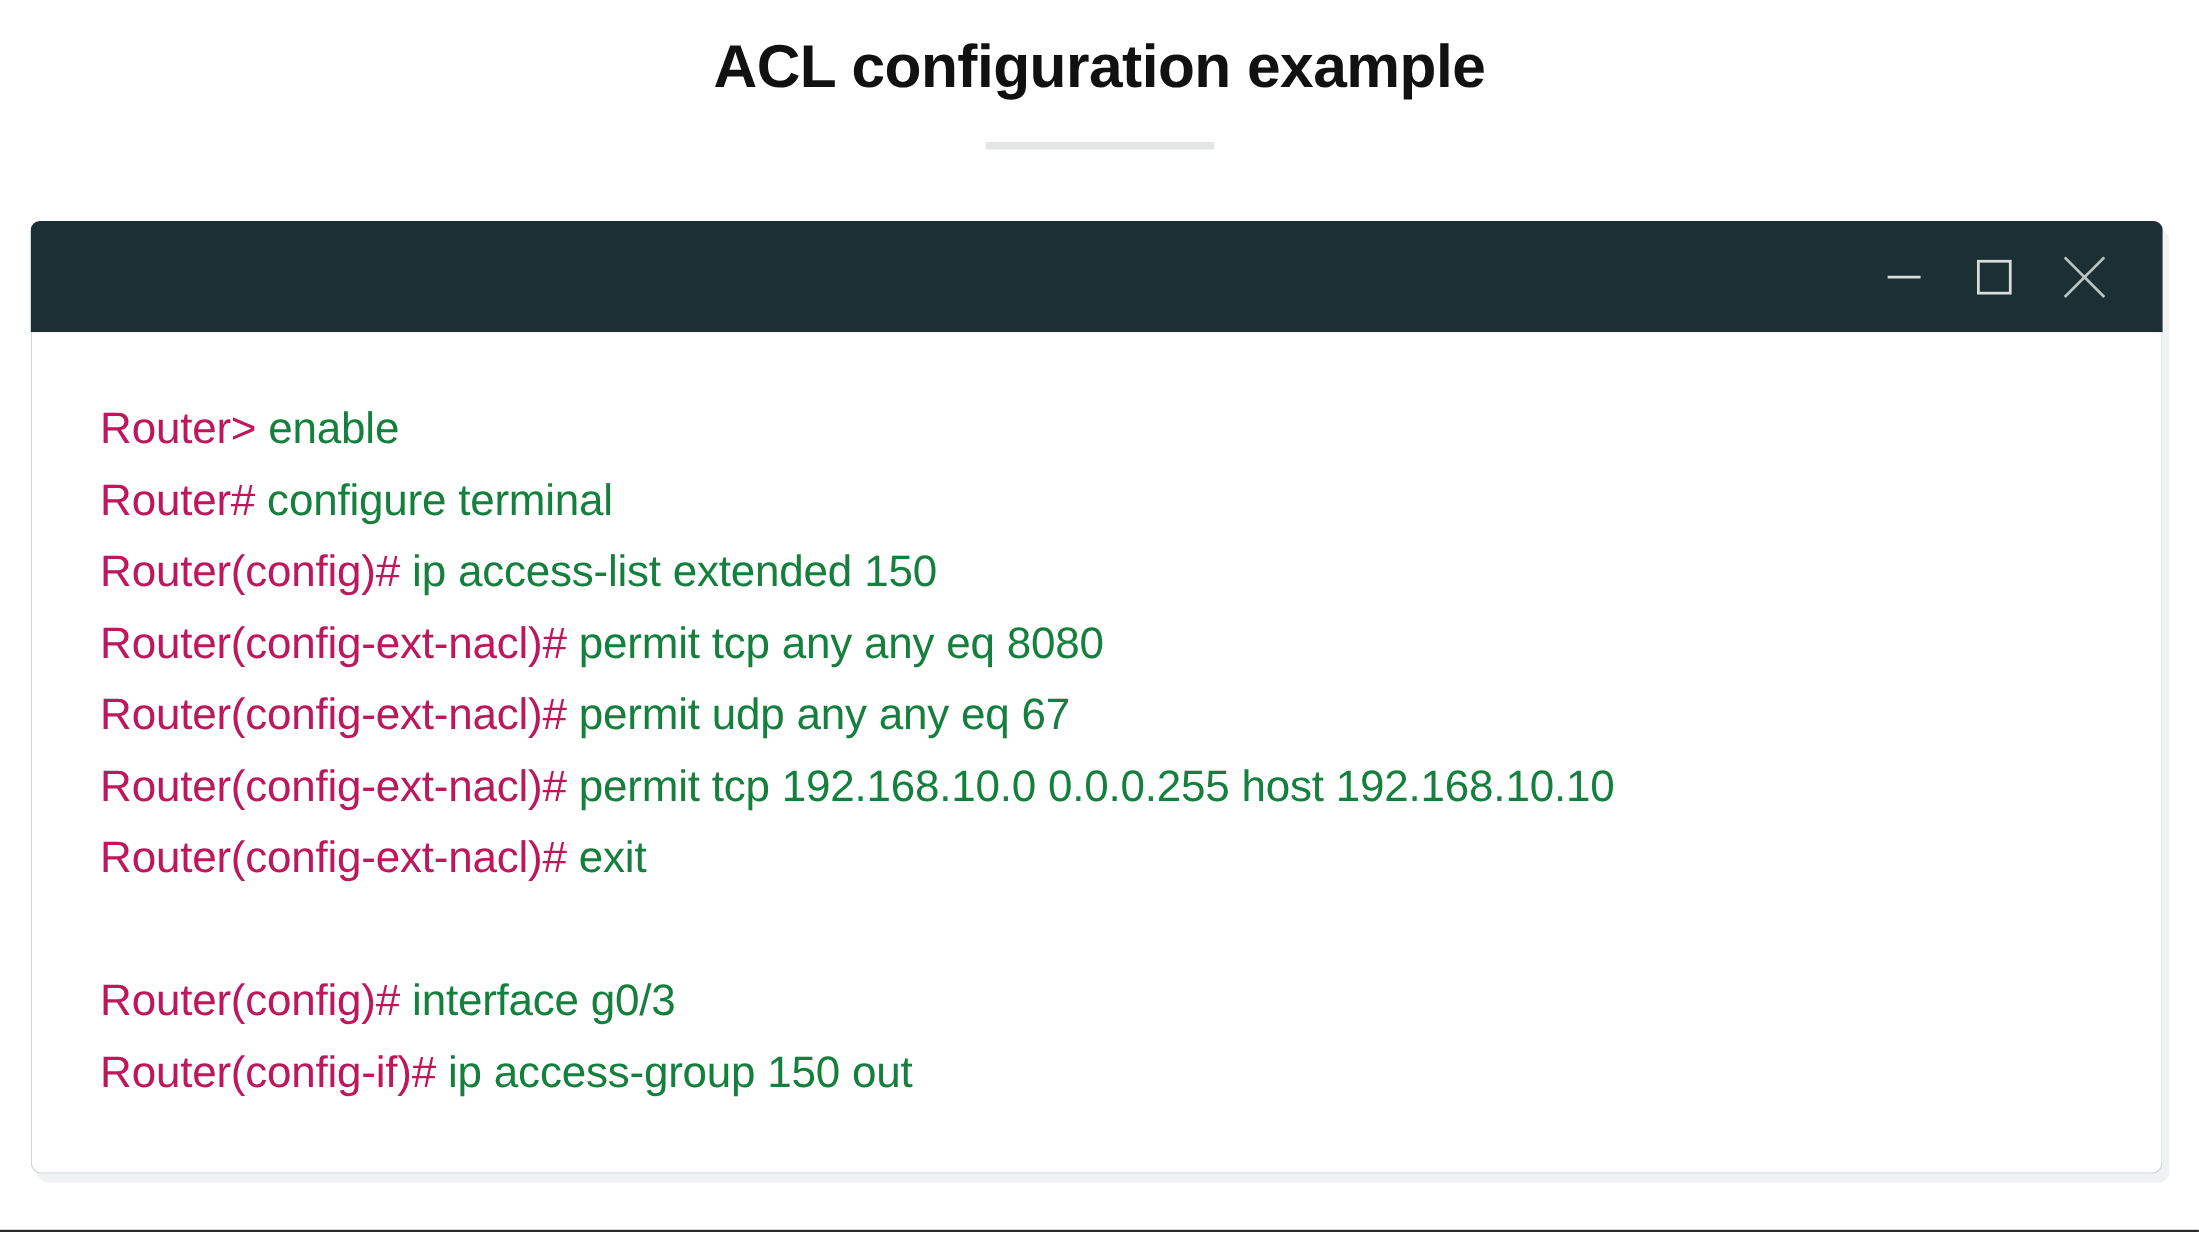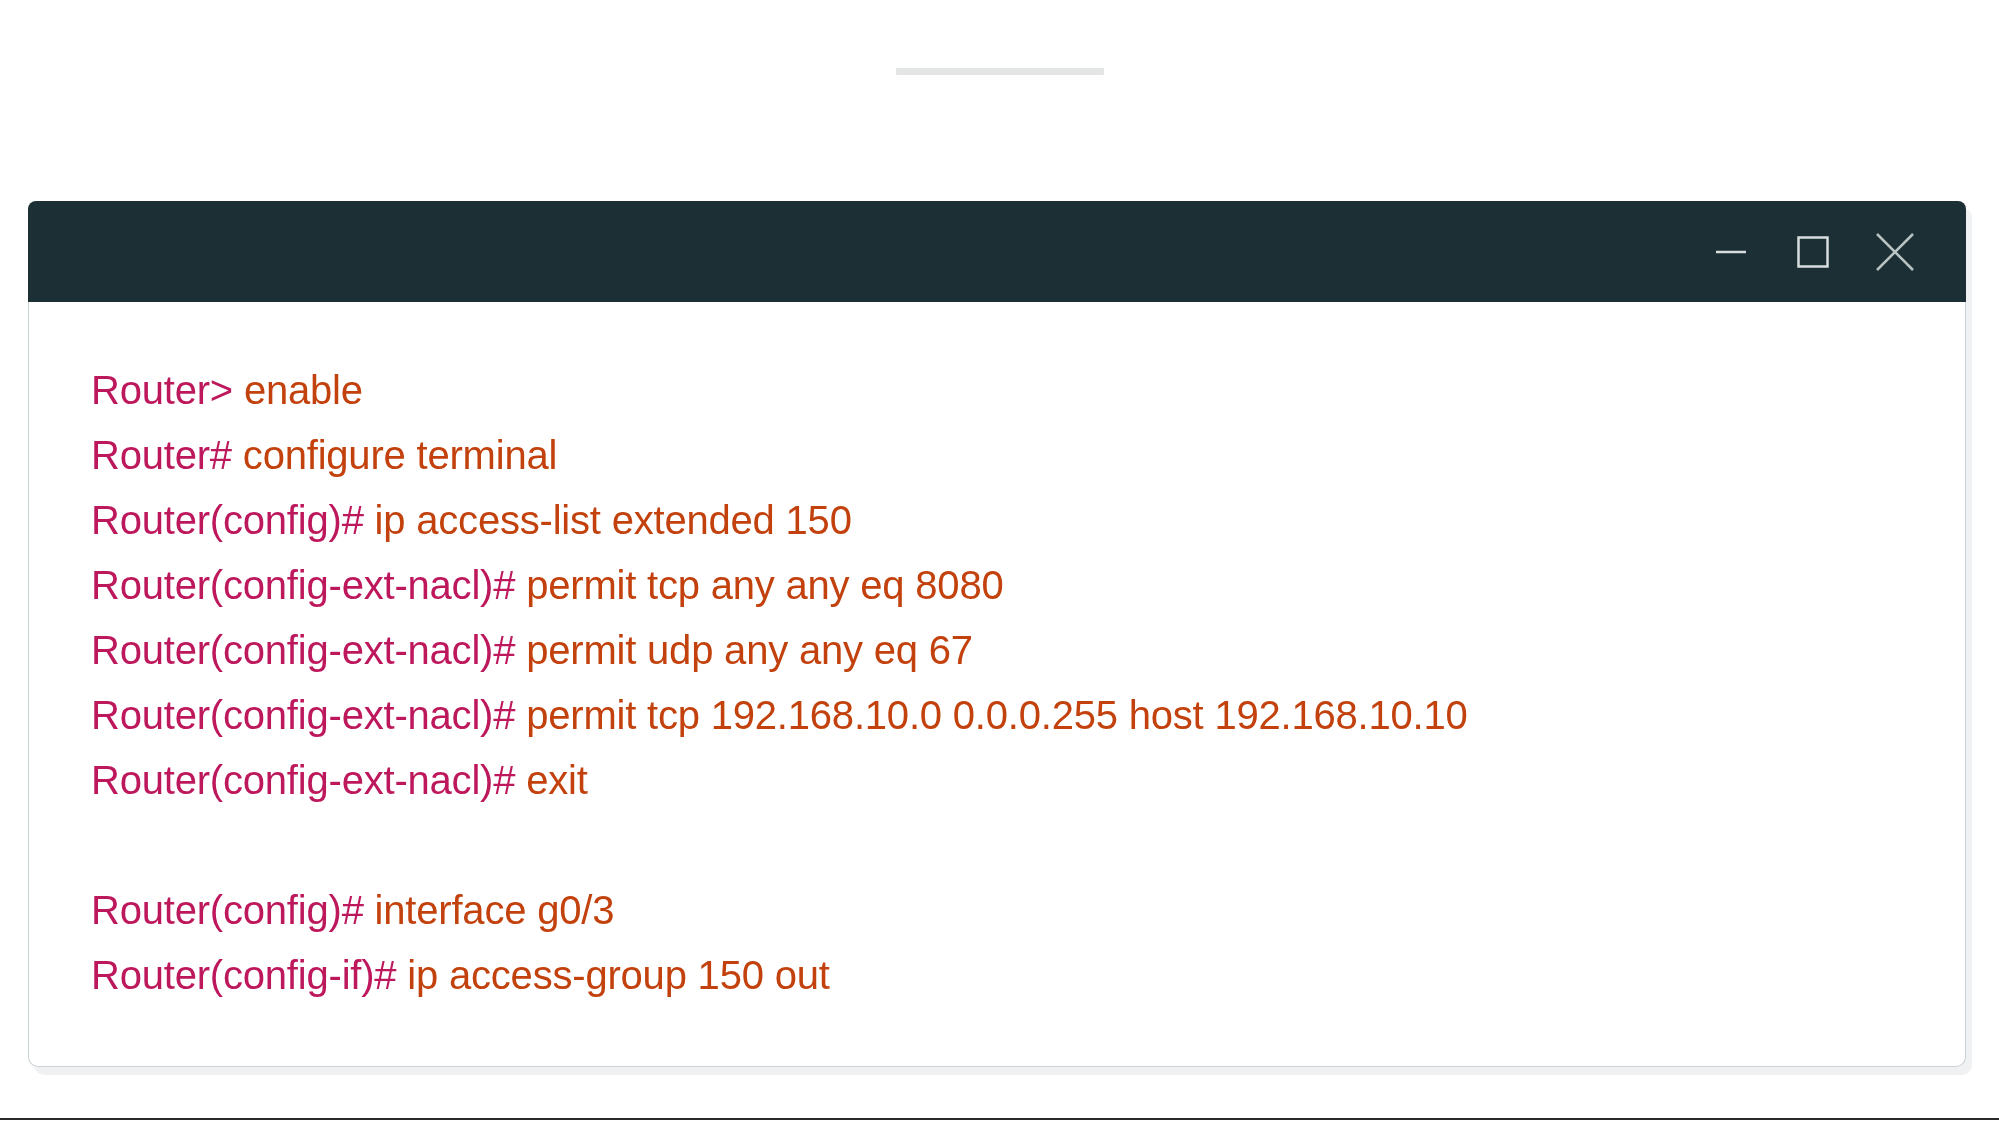--- a/index.html
+++ b/index.html
@@ -102,37 +102,38 @@
     white-space: pre;
     height: 65px;
   }
   .term-line.blank {
     height: 65px;
   }
   .prompt {
     color: #be185d;
   }
   .cmd {
-    color: #c2410c;
+    color: #15803d;
   }
 
   
   .bottom-rule {
     position: absolute;
     left: 0;
     top: 1118px;
     width: 1999px;
     height: 2px;
     background: #2a2a2a;
   }
 </style>
 </head>
 <body>
 
 <div class="page-header">
+  <h1 class="page-title">ACL configuration example</h1>
   <div class="title-divider"></div>
 </div>
 
 <div class="window-wrap">
   <div class="terminal-window">
 
     <div class="title-bar">
       <div class="win-ctrls">
 
         <div class="win-btn">

